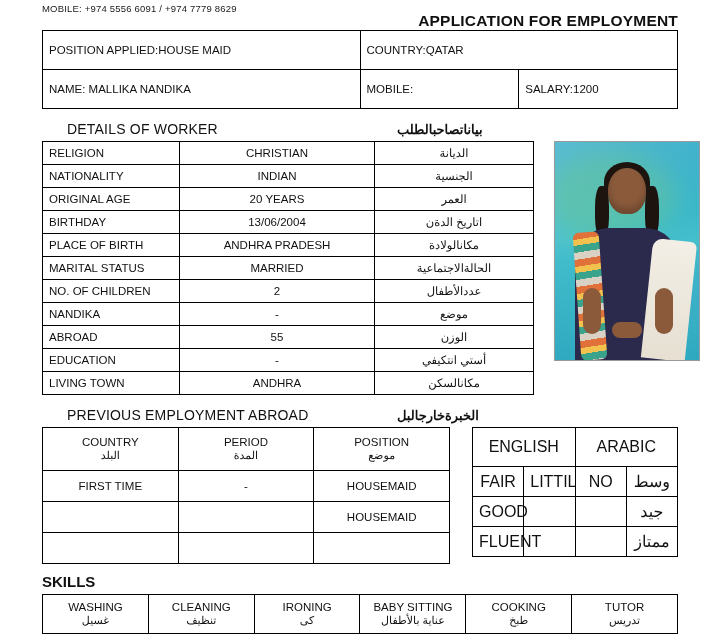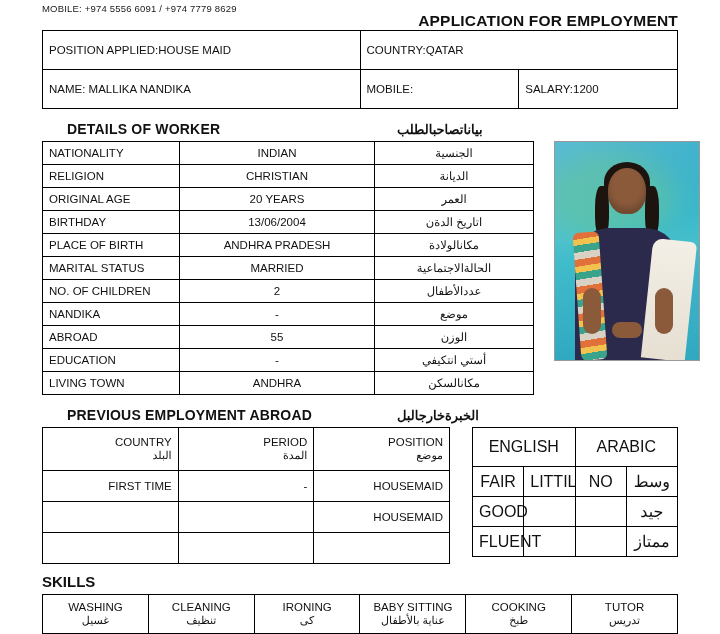--- a/index.html
+++ b/index.html
@@ -62,21 +62,21 @@
   .section-head {
     display: flex;
     align-items: flex-end;
     justify-content: flex-start;
     margin: 9px 0 4px 0;
     position: relative;
     height: 19px;
   }
   .section-head .en {
     font-size: 14px;
-    font-weight: bold;
+    font-weight: normal;
     letter-spacing: 0.2px;
     padding-left: 25px;
   }
   .section-head .ar {
     font-size: 13px;
     font-weight: bold;
     position: absolute;
     left: 355px;
     bottom: 0;
     direction: rtl;
@@ -226,21 +226,21 @@
   }
   .prev-wrap {
     display: flex;
     gap: 22px;
     align-items: flex-start;
   }
   .prev-table {
     width: 408px;
   }
   .prev-table td {
-    text-align: right;
+    text-align: center;
     height: 22px;
   }
   .prev-table td.hd {
     height: 34px;
     line-height: 13px;
   }
   .prev-table td.hd .ar {
     display: block;
     direction: rtl;
     font-size: 11px;
@@ -304,28 +304,28 @@
 
   <div class="section-head">
     <span class="en">DETAILS OF WORKER</span>
     <span class="ar">بياناتصاحبالطلب</span>
   </div>
 
   <div class="details-wrap">
     <table class="details-table">
       <tbody>
           <tr>
+        <td class="lbl">RELIGION</td>
+        <td class="val">CHRISTIAN</td>
+        <td class="ar">الديانة</td>
+      </tr>
+      <tr>
         <td class="lbl">NATIONALITY</td>
         <td class="val">INDIAN</td>
         <td class="ar">الجنسية</td>
-      </tr>
-      <tr>
-        <td class="lbl">RELIGION</td>
-        <td class="val">CHRISTIAN</td>
-        <td class="ar">الديانة</td>
       </tr>
       <tr>
         <td class="lbl">ORIGINAL AGE</td>
         <td class="val">20 YEARS</td>
         <td class="ar">العمر</td>
       </tr>
       <tr>
         <td class="lbl">BIRTHDAY</td>
         <td class="val">13/06/2004</td>
         <td class="ar">اتاريخ الدةن</td>

